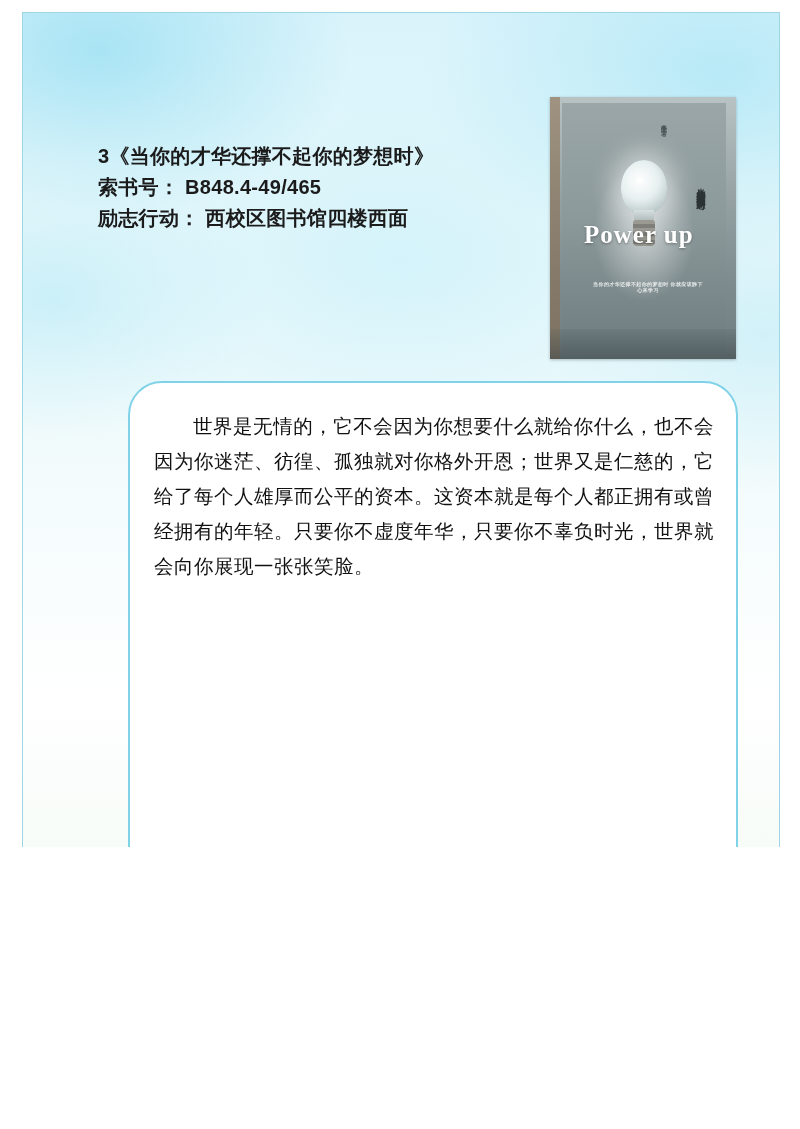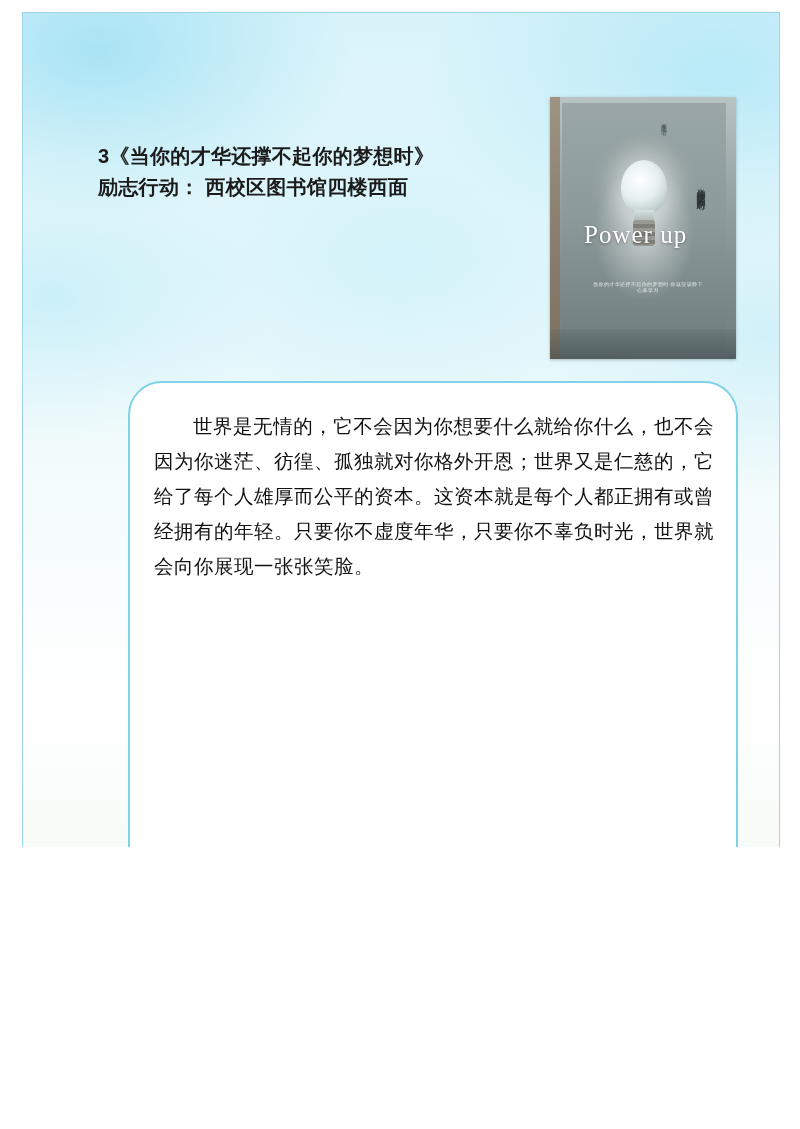--- a/index.html
+++ b/index.html
@@ -81,20 +81,21 @@
     left: 0; top: 0; width: 100%; height: 100%;
     background: linear-gradient(90deg, #8a6b4a 0 10px, rgba(0,0,0,0) 10px 100%);
     opacity: 0.55;
   }
   .cover-frame {
     position: absolute;
     left: 12px; top: 6px; right: 10px; bottom: 6px;
     background:
       radial-gradient(ellipse 70px 95px at 50% 52%, rgba(255,255,255,0.55), rgba(255,255,255,0) 72%),
       linear-gradient(180deg, #9aa6a7 0%, #8d9a9c 45%, #6e7c7f 100%);
+    font-weight: bold;
   }
   .bulb {
     position: absolute;
     left: 50%;
     top: 42%;
     transform: translate(-50%,-50%);
     width: 66px;
     height: 96px;
   }
   .bulb-glass {
@@ -265,20 +266,21 @@
 </head>
 <body>
 
 <div class="page">
   <div class="sheet">
     <div class="wash-top"></div>
     <div class="wash-bottom"></div>
 
     <div class="header-text">
       <div class="line">3《当你的才华还撑不起你的梦想时》</div>
+      <div class="line">索书号： B848.4-49/465</div>
       <div class="line">励志行动： 西校区图书馆四楼西面</div>
     </div>
 
     <div class="cover">
       <div class="cover-inner">
         <div class="cover-wood"></div>
         <div class="cover-frame">
           <div class="bulb">
             <div class="bulb-glass"></div>
             <div class="bulb-neck"></div>

